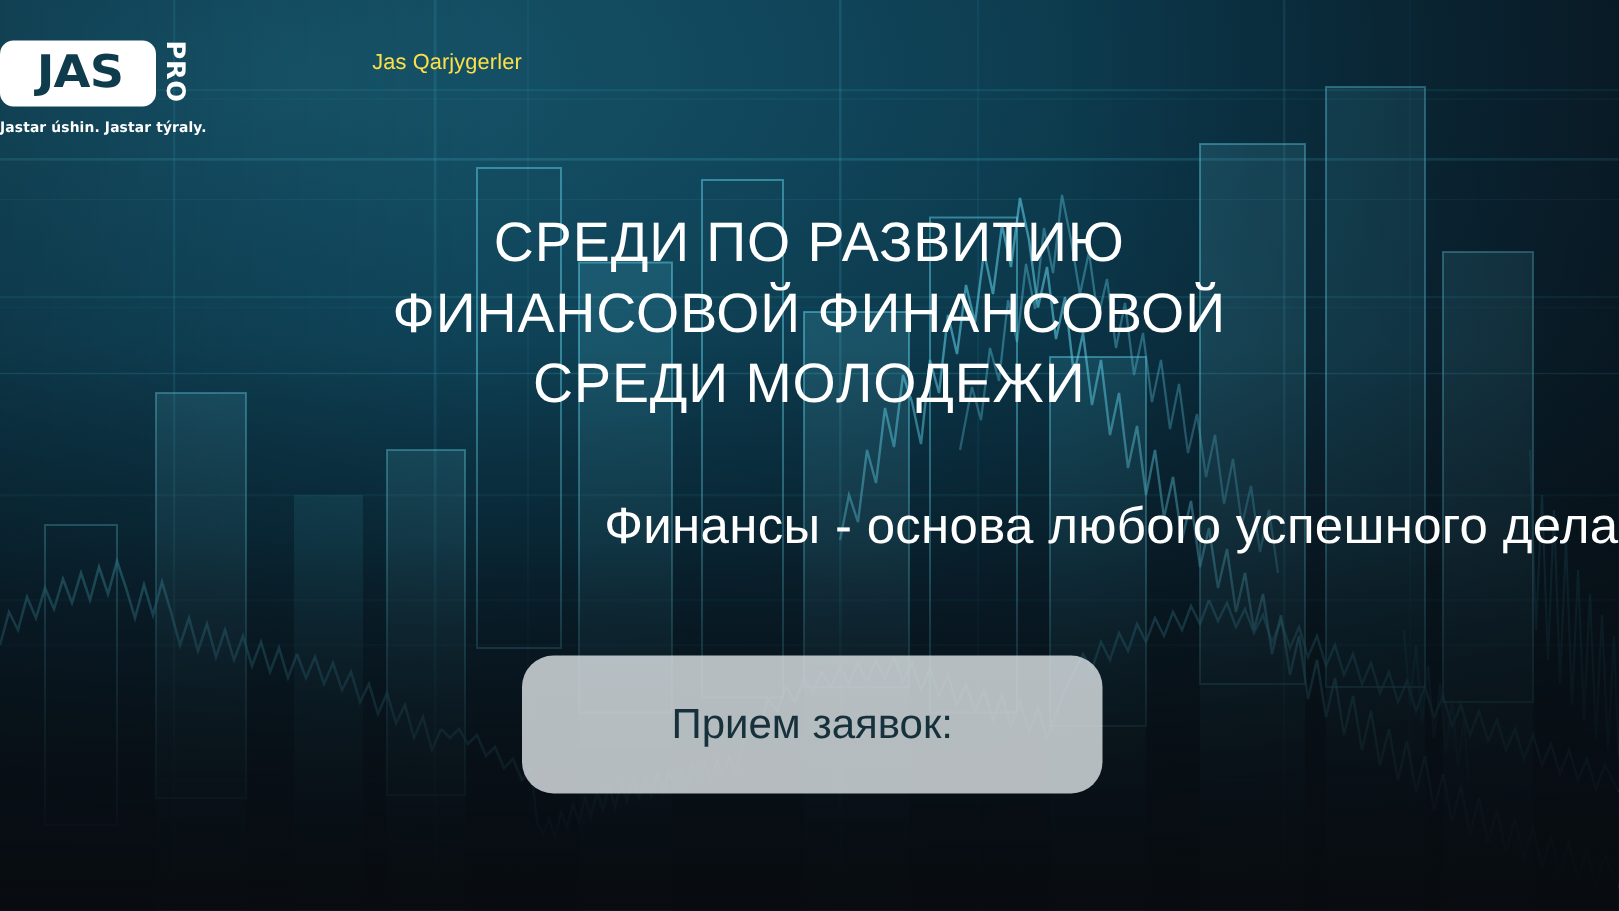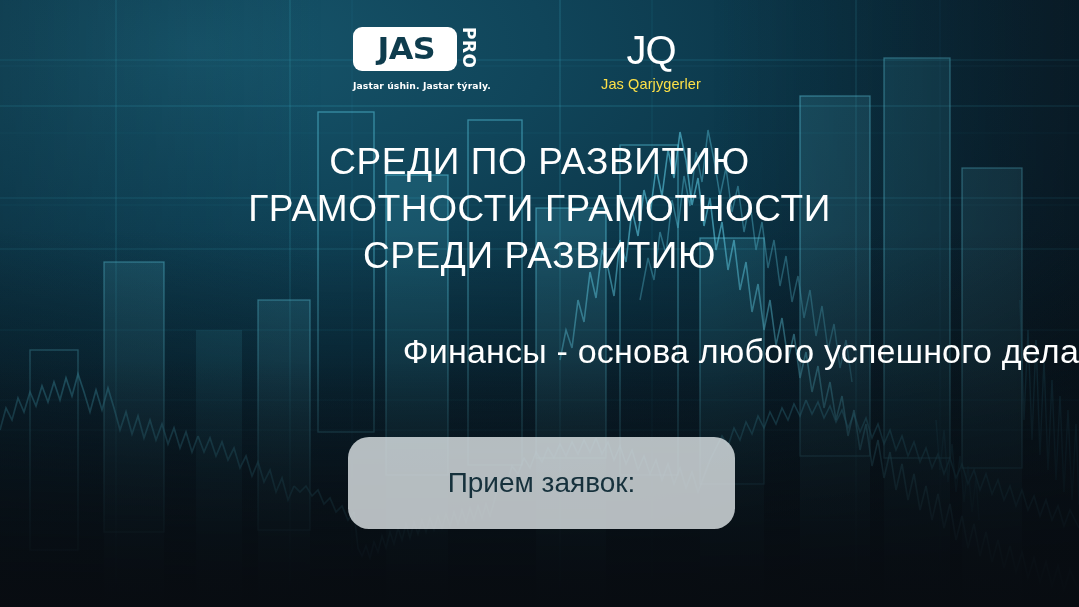--- a/index.html
+++ b/index.html
@@ -41,21 +41,20 @@
 
   #bg-svg { position: absolute; inset: 0; }
 
   
   #header-logos {
     position: absolute;
     top: 27px;
     left: 0;
     right: 0;
     display: flex;
-    justify-content: center;
     align-items: flex-start;
     gap: 89px;
   }
 
   .logo-block { position: relative; }
 
   
   #logo-jaspro { width: 134px; }
   #jas-mark {
     position: relative;
@@ -298,30 +297,29 @@
       <div id="jas-mark">
         <div id="jas-box">
           <span id="jas-wordmark">JAS</span>
         </div>
         <span id="jas-pro">PRO</span>
       </div>
       <div id="jas-tagline">Jastar úshin. Jastar týraly.</div>
     </div>
 
     <div id="logo-jq" class="logo-block">
-      <div id="jq-mark">JQ</div>
       <div id="jq-name">Jas Qarjygerler</div>
     </div>
 
   </div>
 
   <div id="headline">
     <div class="headline-line">СРЕДИ ПО РАЗВИТИЮ</div>
-    <div class="headline-line">ГРАМОТНОСТИ ГРАМОТНОСТИ</div>
-    <div class="headline-line">СРЕДИ РАЗВИТИЮ</div>
+    <div class="headline-line">ФИНАНСОВОЙ ФИНАНСОВОЙ</div>
+    <div class="headline-line">СРЕДИ МОЛОДЕЖИ</div>
   </div>
 
   <div id="subtitle">Финансы - основа любого успешного дела</div>
 
   <div id="deadline-badge">
     <div class="badge-line">Прием заявок:</div>
   </div>
 
 </div>
 

